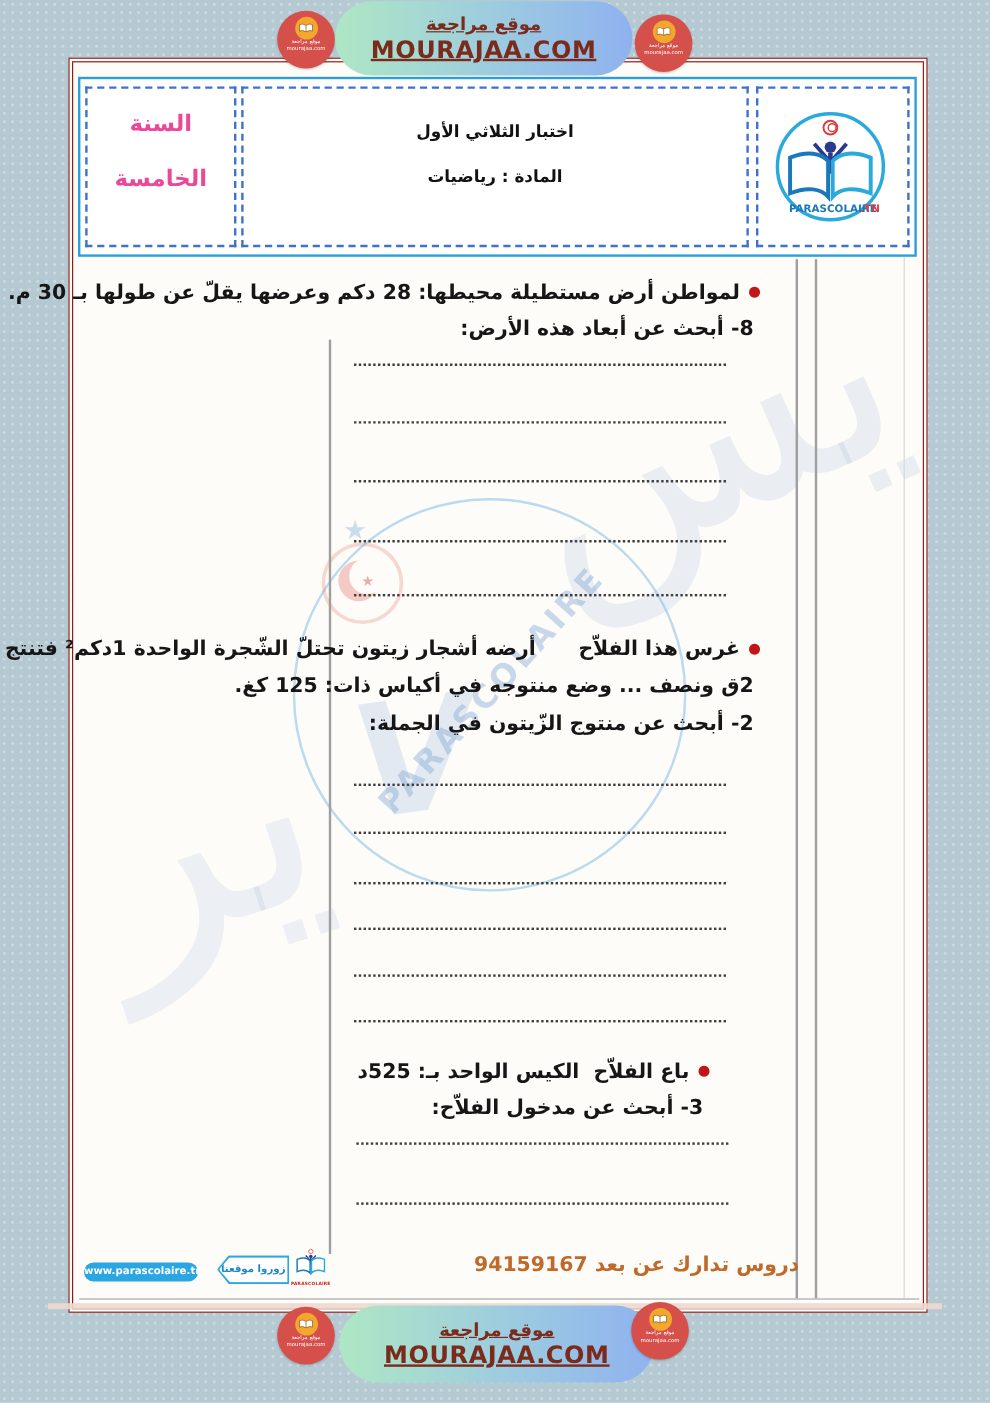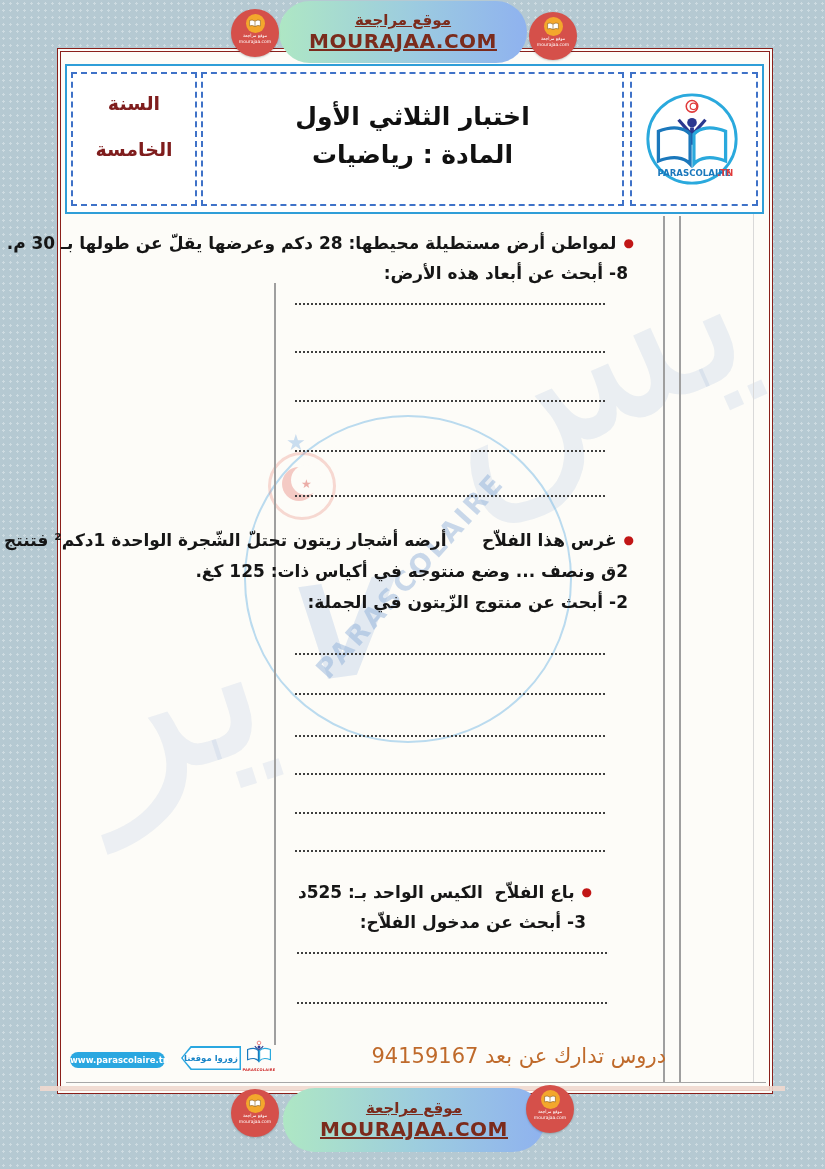--- a/index.html
+++ b/index.html
@@ -28,22 +28,22 @@
   .badge .dot{width:19px;height:19px;border-radius:50%;background:#f3a72c;margin-top:5px;
     display:flex;align-items:center;justify-content:center;}
   .badge .t{font-size:4.5px;color:#fff;line-height:6px;white-space:nowrap;}
   
   .hdr{position:absolute;left:65px;top:64px;width:695px;height:146px;background:#fff;
     border:2px solid #2f9ed8;z-index:2;}
   .dash{position:absolute;top:6px;height:130px;border:2px dashed #3f72c8;background:#fff;}
   #dash-year{left:4px;width:122px;}
   #dash-title{left:134px;width:419px;}
   #dash-logo{left:563px;width:124px;}
-  .year-txt{position:absolute;width:100%;text-align:center;font-weight:bold;font-size:19px;color:#7f1d1d;}
-  .title-txt{position:absolute;width:100%;text-align:center;font-weight:bold;font-size:25px;color:#111;}
+  .year-txt{position:absolute;width:100%;text-align:center;font-weight:bold;font-size:19px;color:#ec4899;}
+  .title-txt{position:absolute;width:100%;text-align:center;font-weight:bold;font-size:14px;color:#111;}
   
   .vline{position:absolute;width:2px;background:#9f9f9f;z-index:1;}
   .hline{position:absolute;height:1px;background:#a7a7a7;z-index:1;}
   .dl{position:absolute;height:3px;border-bottom:2.5px dotted #3f3f3f;z-index:2;}
   
   .prob{position:absolute;left:68px;direction:rtl;text-align:right;font-weight:bold;
     font-size:17px;color:#161616;z-index:3;line-height:30px;white-space:nowrap;}
   #p1{top:228px;width:566px;}
   #p2{top:525px;width:566px;line-height:31px;}
   #p3{top:877px;width:524px;}
@@ -54,21 +54,21 @@
   .f-url{position:absolute;left:70px;top:1052px;width:95px;height:16px;background:#2aa7e0;
     color:#fff;font-size:8.5px;font-weight:bold;text-align:center;line-height:16px;z-index:3;border-radius:8px;}
   .f-ribbon{position:absolute;left:181px;top:1046px;width:60px;height:24px;z-index:3;
     clip-path:polygon(0 50%,16% 0,100% 0,100% 100%,16% 100%);background:#2aa7e0;text-align:center;}
   .f-ribbon .inner{position:absolute;left:1.5px;top:1.5px;right:1.5px;bottom:1.5px;background:#fff;
     clip-path:polygon(0 50%,16% 0,100% 0,100% 100%,16% 100%);
     display:flex;align-items:center;justify-content:center;font-size:8.5px;font-weight:bold;color:#1b86c8;direction:rtl;}
   .f-logo{position:absolute;left:242px;top:1038px;width:34px;height:40px;z-index:3;text-align:center;}
   .f-logo .nm{font-size:3.6px;font-weight:bold;color:#cc2222;letter-spacing:.2px;}
   .f-contact{position:absolute;left:420px;top:1044px;width:246px;z-index:3;direction:rtl;
-    font-size:21px;font-weight:normal;color:#bf6a2b;white-space:nowrap;}
+    font-size:17px;font-weight:bold;color:#bf6a2b;white-space:nowrap;}
   
   .wm{position:absolute;z-index:1;pointer-events:none;}
   .wm-ring{left:244px;top:415px;width:324px;height:324px;border:2px solid rgba(120,185,230,.5);border-radius:50%;}
   .wm-ptxt{left:250px;top:560px;width:320px;text-align:center;transform:rotate(-48deg);
     font-size:27px;font-weight:bold;letter-spacing:3px;color:rgba(135,170,215,.45);}
   .wm-v{left:295px;top:555px;font-size:130px;font-weight:bold;font-style:italic;color:rgba(130,170,220,.22);transform:rotate(-8deg);}
   .wm-star{left:286px;top:430px;font-size:22px;color:rgba(150,190,230,.5);}
   .wm-s1{left:420px;top:240px;font-size:210px;color:rgba(120,155,205,.14);transform:rotate(-24deg);}
   .wm-s2{left:70px;top:560px;font-size:230px;color:rgba(120,155,205,.13);transform:rotate(-18deg);}
   .wm-cres{left:268px;top:452px;width:62px;height:62px;border:3px solid rgba(230,120,105,.5);border-radius:50%;opacity:.55;}

